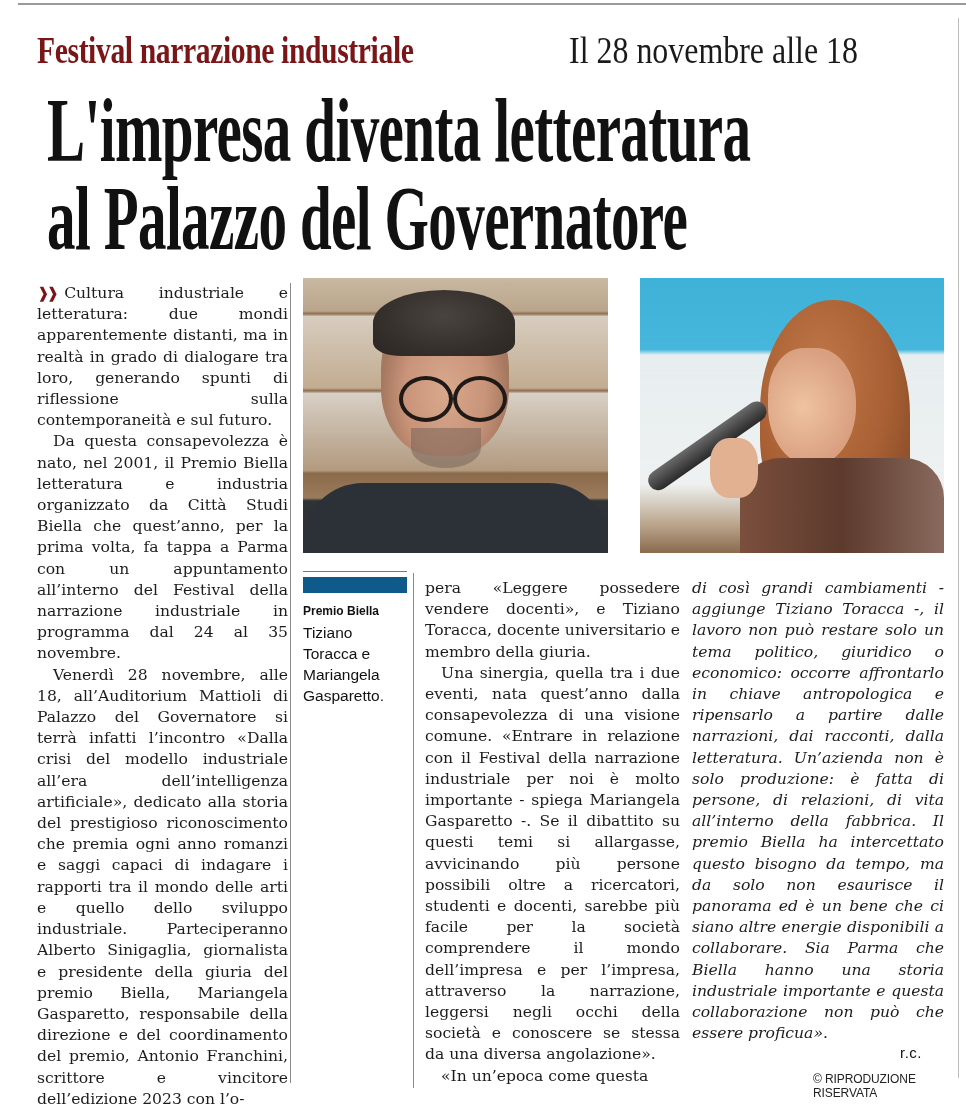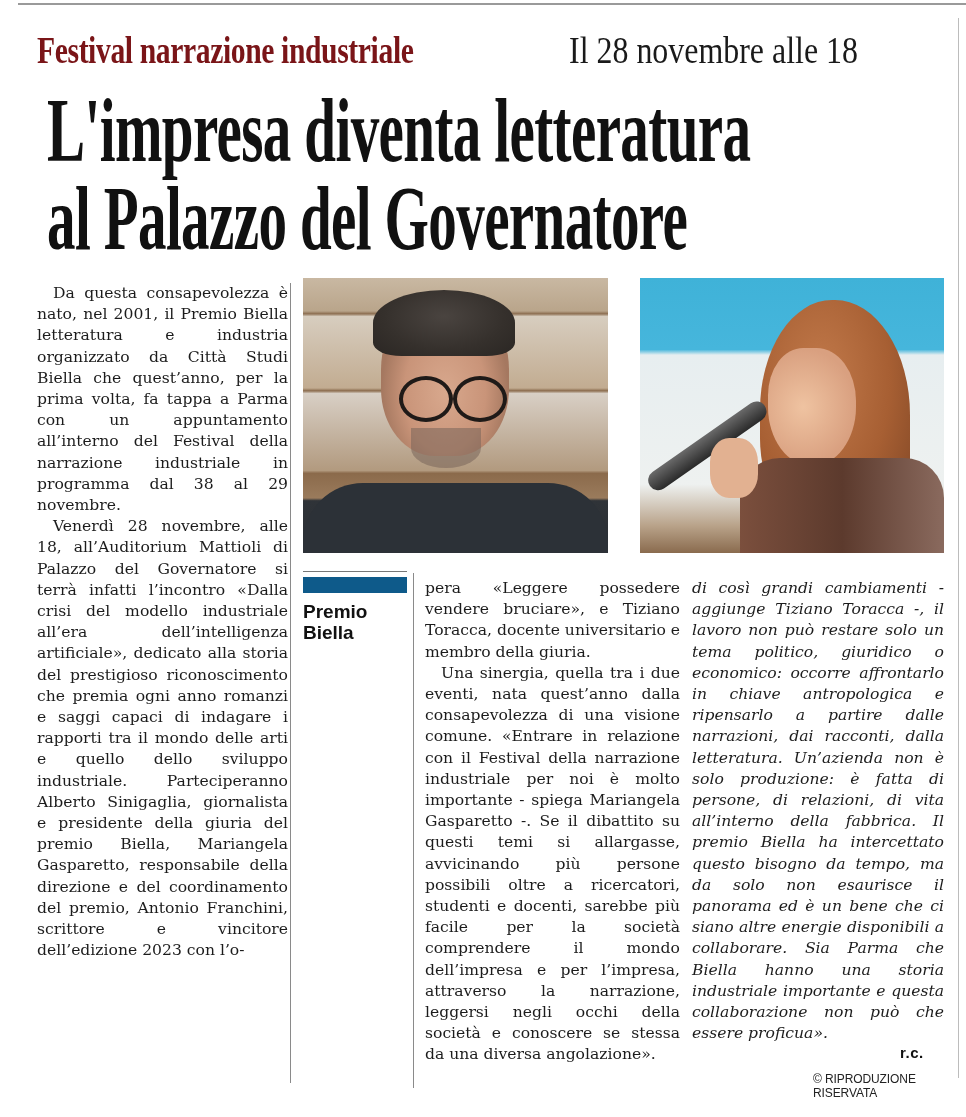--- a/index.html
+++ b/index.html
@@ -30,23 +30,23 @@
   .p1-beard { position:absolute; left:108px; top:150px; width:70px; height:40px; border-radius:0 0 50% 50%; background:rgba(120,100,90,0.55); }
   .p1-shirt { position:absolute; left:0; top:205px; width:305px; height:70px; border-radius:60px 60px 0 0; background:#2c3137; }
   .p2-hair { position:absolute; left:120px; top:22px; width:150px; height:230px; border-radius:48% 50% 30% 40%; background:radial-gradient(ellipse at 40% 35%,#c27a4b 0%,#a75f33 55%,#7c4424 100%); }
   .p2-face { position:absolute; left:128px; top:70px; width:88px; height:118px; border-radius:40% 45% 50% 50%; background:radial-gradient(ellipse at 40% 50%,#efc3a1 0%,#d9a080 70%); }
   .p2-body { position:absolute; left:100px; top:180px; width:204px; height:95px; border-radius:40px 40px 0 0; background:linear-gradient(90deg,#7b4f3d,#5c3a2d 50%,#8a6a5e); }
   .p2-mic { position:absolute; left:10px; top:198px; width:140px; height:20px; border-radius:10px; background:linear-gradient(180deg,#6a6a6a,#2a2a2a); transform:rotate(-35deg); transform-origin:left center; }
   .p2-hand { position:absolute; left:70px; top:160px; width:48px; height:60px; border-radius:40%; background:#e2b191; }
   .caption-block { position:absolute; left:303px; top:571px; width:104px; }
   .caption-rule { height:1px; background:#777; margin-bottom:5px; }
   .caption-bar { height:16px; background:#0e5a8a; margin-bottom:8px; }
-  .caption-title { font-family:"Liberation Sans", sans-serif; font-weight:bold; font-size:19px; line-height:21px; color:#111; }
+  .caption-title { font-family:"Liberation Sans", sans-serif; font-weight:bold; font-size:12px; line-height:21px; color:#111; }
   .caption-text { font-family:"Liberation Sans", sans-serif; font-size:15.5px; line-height:21px; color:#111; }
-  .signature { position:absolute; left:900px; top:1044px; font-family:"Liberation Sans", sans-serif; font-weight:bold; font-size:15px; color:#111; letter-spacing:0.5px; }
+  .signature { position:absolute; left:900px; top:1044px; font-family:"Liberation Sans", sans-serif; font-weight:normal; font-size:15px; color:#111; letter-spacing:0.5px; }
   .copyright { position:absolute; left:813px; top:1072px; font-family:"Liberation Sans", sans-serif; font-size:12px; color:#222; letter-spacing:-0.1px; }
 </style>
 </head>
 <body>
 
 <div class="top-rule"></div>
 <div class="right-rule"></div>
 
 <div class="kicker">
   <span class="k1">Festival narrazione industriale</span>
@@ -54,21 +54,22 @@
 </div>
 
 <h1 class="headline" style="margin:12px;">
   <span class="line">L'impresa diventa letteratura</span>
   <span class="line">al Palazzo del Governatore</span>
 </h1>
 
 <div class="vdiv1"></div>
 
 <div class="col col1">
-  <p>Da questa consapevolezza è nato, nel 2001, il Premio Biella letteratura e industria organizzato da Città Studi Biella che quest’anno, per la prima volta, fa tappa a Parma con un appuntamento all’interno del Festival della narrazione industriale in programma dal 38 al 29 novembre.</p>
+  <p class="first"><span class="quote-mark">❱❱</span><span>Cultura industriale e letteratura: due mondi apparentemente distanti, ma in realtà in grado di dialogare tra loro, generando spunti di riflessione sulla contemporaneità e sul futuro.</span></p>
+  <p>Da questa consapevolezza è nato, nel 2001, il Premio Biella letteratura e industria organizzato da Città Studi Biella che quest’anno, per la prima volta, fa tappa a Parma con un appuntamento all’interno del Festival della narrazione industriale in programma dal 24 al 35 novembre.</p>
   <p>Venerdì 28 novembre, alle 18, all’Auditorium Mattioli di Palazzo del Governatore si terrà infatti l’incontro «Dalla crisi del modello industriale all’era dell’intelligenza artificiale», dedicato alla storia del prestigioso riconoscimento che premia ogni anno romanzi e saggi capaci di indagare i rapporti tra il mondo delle arti e quello dello sviluppo industriale. Parteciperanno Alberto Sinigaglia, giornalista e presidente della giuria del premio Biella, Mariangela Gasparetto, responsabile della direzione e del coordinamento del premio, Antonio Franchini, scrittore e vincitore dell’edizione 2023 con l’o-</p>
 </div>
 
 <div class="photo photo1">
   <div class="p1-shirt"></div>
   <div class="p1-head"></div>
   <div class="p1-hair"></div>
   <div class="p1-glasses-l"></div>
   <div class="p1-glasses-r"></div>
   <div class="p1-beard"></div>
@@ -79,27 +80,29 @@
   <div class="p2-face"></div>
   <div class="p2-body"></div>
   <div class="p2-mic"></div>
   <div class="p2-hand"></div>
 </div>
 
 <div class="caption-block">
   <div class="caption-rule"></div>
   <div class="caption-bar"></div>
   <div class="caption-title">Premio Biella</div>
+  <div class="caption-text">Tiziano Toracca e Mariangela Gasparetto.</div>
 </div>
 
 <div class="vdiv2"></div>
 
 <div class="col col2">
-  <p class="first">pera «Leggere possedere vendere bruciare», e Tiziano Toracca, docente universitario e membro della giuria.</p>
+  <p class="first">pera «Leggere possedere vendere docenti», e Tiziano Toracca, docente universitario e membro della giuria.</p>
   <p>Una sinergia, quella tra i due eventi, nata quest’anno dalla consapevolezza di una visione comune. «Entrare in relazione con il Festival della narrazione industriale per noi è molto importante - spiega Mariangela Gasparetto -. Se il dibattito su questi temi si allargasse, avvicinando più persone possibili oltre a ricercatori, studenti e docenti, sarebbe più facile per la società comprendere il mondo dell’impresa e per l’impresa, attraverso la narrazione, leggersi negli occhi della società e conoscere se stessa da una diversa angolazione».</p>
+  <p>«In un’epoca come questa</p>
 </div>
 
 <div class="col col3">
   <p class="first">di così grandi cambiamenti - aggiunge Tiziano Toracca -, il lavoro non può restare solo un tema politico, giuridico o economico: occorre affrontarlo in chiave antropologica e ripensarlo a partire dalle narrazioni, dai racconti, dalla letteratura. Un’azienda non è solo produzione: è fatta di persone, di relazioni, di vita all’interno della fabbrica. Il premio Biella ha intercettato questo bisogno da tempo, ma da solo non esaurisce il panorama ed è un bene che ci siano altre energie disponibili a collaborare. Sia Parma che Biella hanno una storia industriale importante e questa collaborazione non può che essere proficua».</p>
 </div>
 
 <div class="signature">r.c.</div>
 <div class="copyright">© RIPRODUZIONE RISERVATA</div>
 
 </body></html>

